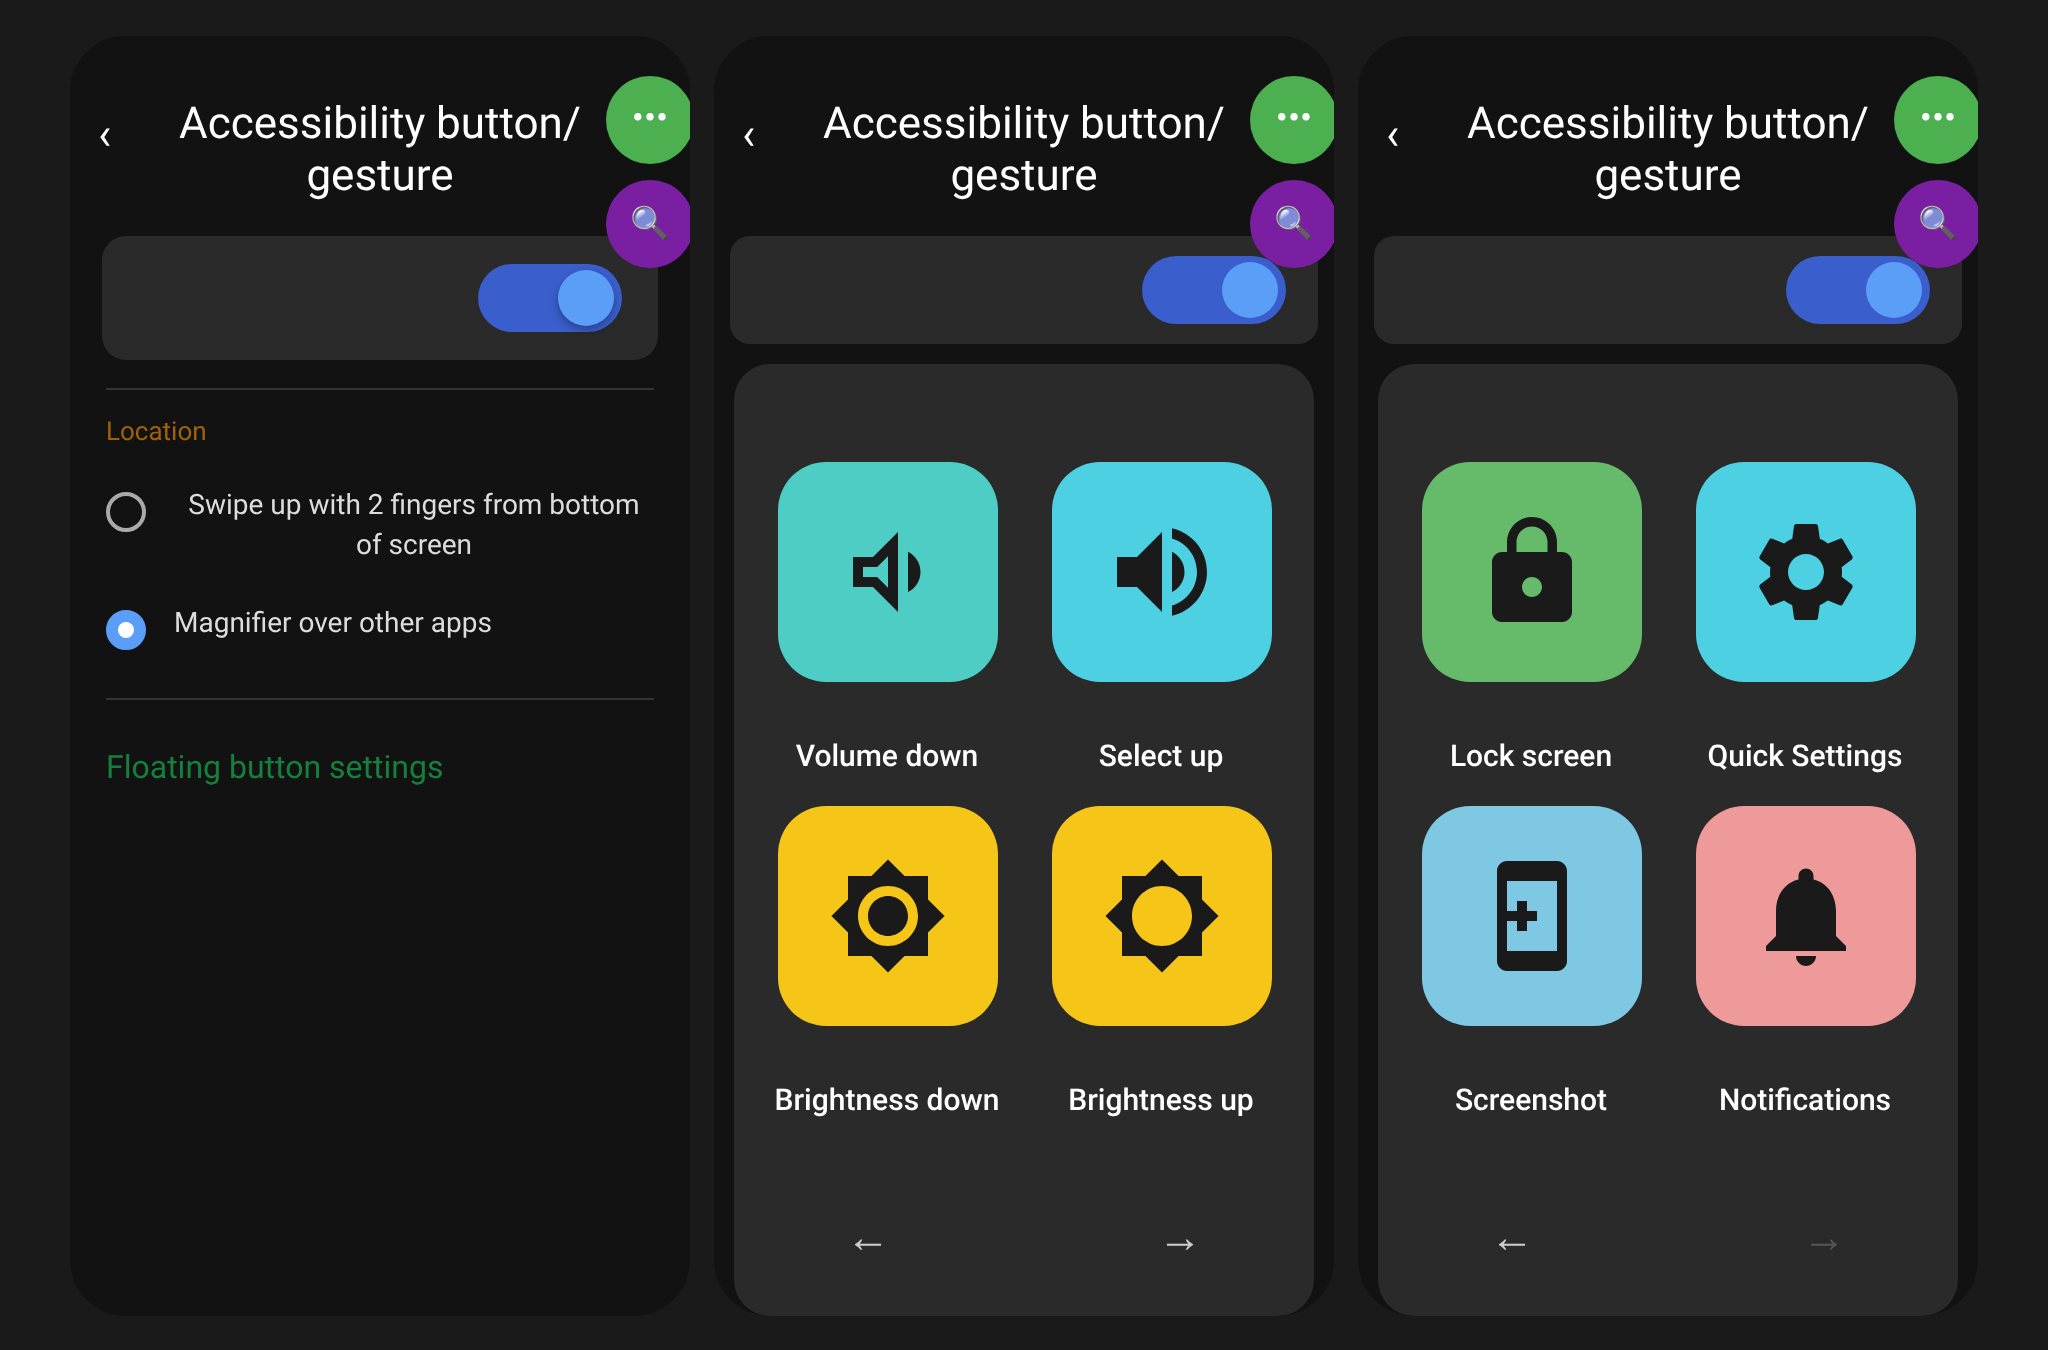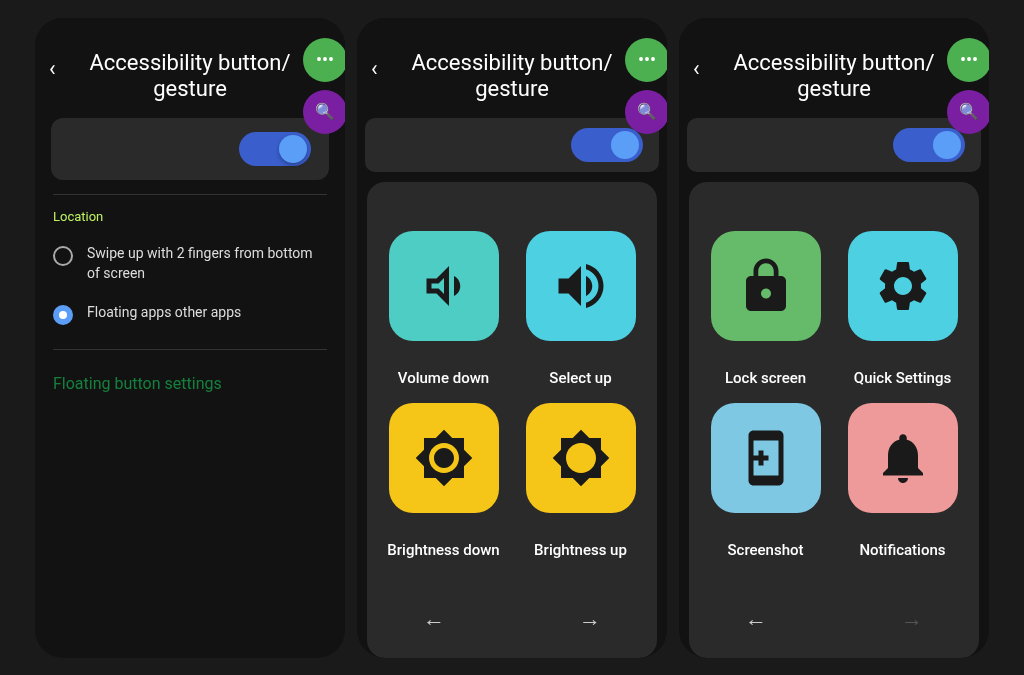--- a/index.html
+++ b/index.html
@@ -142,30 +142,31 @@
       margin-top: 3px;
     }
 
     .divider {
       height: 1px;
       background: #333;
       margin: 14px 18px;
     }
 
     .location-label {
-      color: #bef264;
+      color: #a16207;
       font-size: 13px;
       padding: 0 18px 10px;
     }
 
     .radio-option {
       display: flex;
       align-items: flex-start;
       padding: 10px 18px;
       gap: 14px;
+      text-align: center;
     }
 
     .radio-circle {
       width: 20px;
       height: 20px;
       border-radius: 50%;
       border: 2px solid #aaa;
       flex-shrink: 0;
       margin-top: 2px;
     }
@@ -302,21 +303,21 @@
 
     <div class="location-label">Location</div>
 
     <div class="radio-option">
       <div class="radio-circle"></div>
       <div class="radio-text">Swipe up with 2 fingers from bottom of screen</div>
     </div>
 
     <div class="radio-option">
       <div class="radio-circle selected"></div>
-      <div class="radio-text">Floating apps other apps</div>
+      <div class="radio-text">Magnifier over other apps</div>
     </div>
 
     <div class="divider"></div>
 
     <div class="floating-btn-settings">Floating button settings</div>
   </div>
 
   <div class="phone-screen">
     <div class="screen-header">
       <span class="back-arrow">‹</span>

